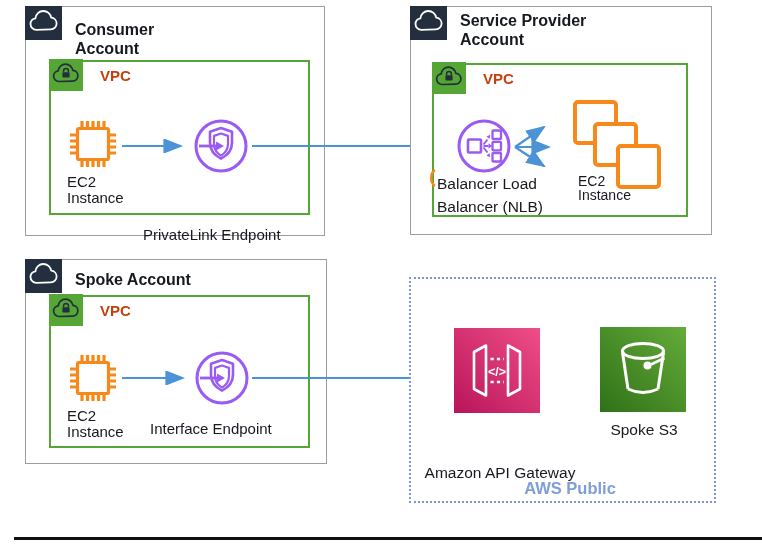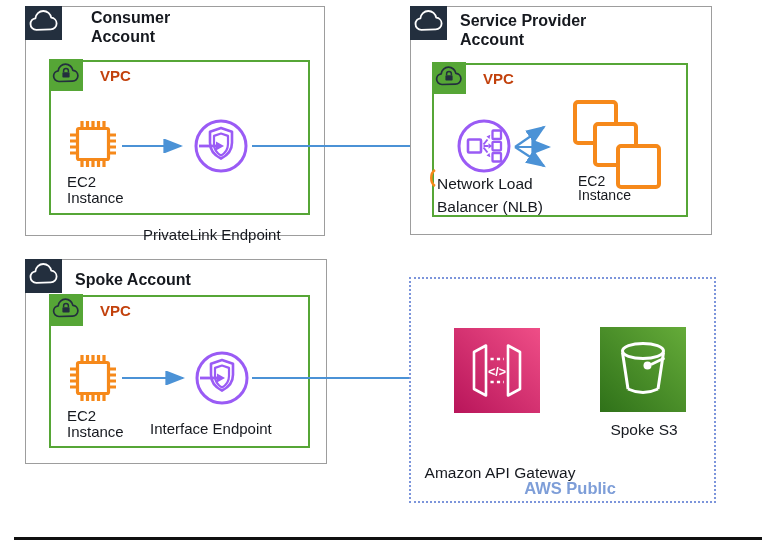--- a/index.html
+++ b/index.html
@@ -26,21 +26,21 @@
 <body>
 
 <div id="canvas">
 
   <div class="acct-box" style="left:25px;top:6px;width:298px;height:228px;"></div>
   <div class="acct-icon" style="left:25px;top:6px;">
     <svg width="37" height="34" viewBox="0 0 36 34">
       <path d="M10.8 23.8c-3.2 0-5.8-2.6-5.8-5.8 0-2.9 2.1-5.3 4.9-5.7C10.3 8.1 13.7 5 17.8 5c4 0 7.3 2.9 7.9 6.7 3 .2 5.4 2.7 5.4 5.8 0 3.2-2.6 5.8-5.8 5.8Z" fill="none" stroke="#ffffff" stroke-width="1.8" stroke-linejoin="round"></path>
     </svg>
   </div>
-  <div class="acct-title" style="left:75px;top:8px;margin-left:16px;">
+  <div class="acct-title" style="left:75px;top:20px;">
     <span>Consumer</span><br>
     <span>Account</span>
   </div>
 
   <div class="vpc-box" style="left:49px;top:60px;width:261px;height:155px;"></div>
   <div class="vpc-icon" style="left:49px;top:59px;">
     <svg width="34" height="32" viewBox="0 0 34 32">
       <path d="M10 22.5c-3 0-5.4-2.4-5.4-5.4 0-2.7 2-5 4.6-5.3C9.6 8 12.7 5.2 16.5 5.2c3.7 0 6.8 2.7 7.4 6.2 2.8.2 5 2.5 5 5.4 0 2.9-2.4 5.3-5.4 5.3Z" fill="none" stroke="#232F3E" stroke-width="1.7" stroke-linejoin="round"></path>
       <path d="M14.6 13.2v-1.4a2.4 2.4 0 0 1 4.8 0v1.4" fill="none" stroke="#232F3E" stroke-width="1.5"></path>
       <rect x="13.4" y="13.2" width="7.2" height="5.4" rx="0.8" fill="#232F3E"></rect>
@@ -133,21 +133,21 @@
         <rect x="37.5" y="24.8" width="8.5" height="8.5" rx="0.8" stroke-width="2.3"></rect>
         <rect x="37.5" y="36" width="8.5" height="8.5" rx="0.8" stroke-width="2.3"></rect>
         <path d="M28.5 27.5l4-5M28.5 29h5M28.5 30.5l4 5" stroke-width="2"></path>
       </g>
       <path d="M31.5 19.5l3.8-1.8-.8 4.2Z" fill="#9A5BF5"></path>
       <path d="M33.5 26.3l3.6 2.7-3.6 2.7Z" fill="#9A5BF5"></path>
       <path d="M31.5 38.5l3.8 1.8-.8-4.2Z" fill="#9A5BF5"></path>
     </svg>
   </div>
   <div class="lbl nlb-lbl" style="left:437px;top:172px;">
-    <span>Network Load</span>
+    <span>Balancer Load</span>
     <span>Balancer (NLB)</span>
   </div>
 
   <div class="abs" style="left:512px;top:113px;">
     <svg width="46" height="68" viewBox="0 0 46 68">
       <defs>
           <marker id="ah3" markerWidth="9" markerHeight="7" refX="8" refY="3.5" orient="auto">
             <path d="M0 0L9 3.5L0 7Z" fill="#4B92D6"></path>
           </marker>
         </defs>

